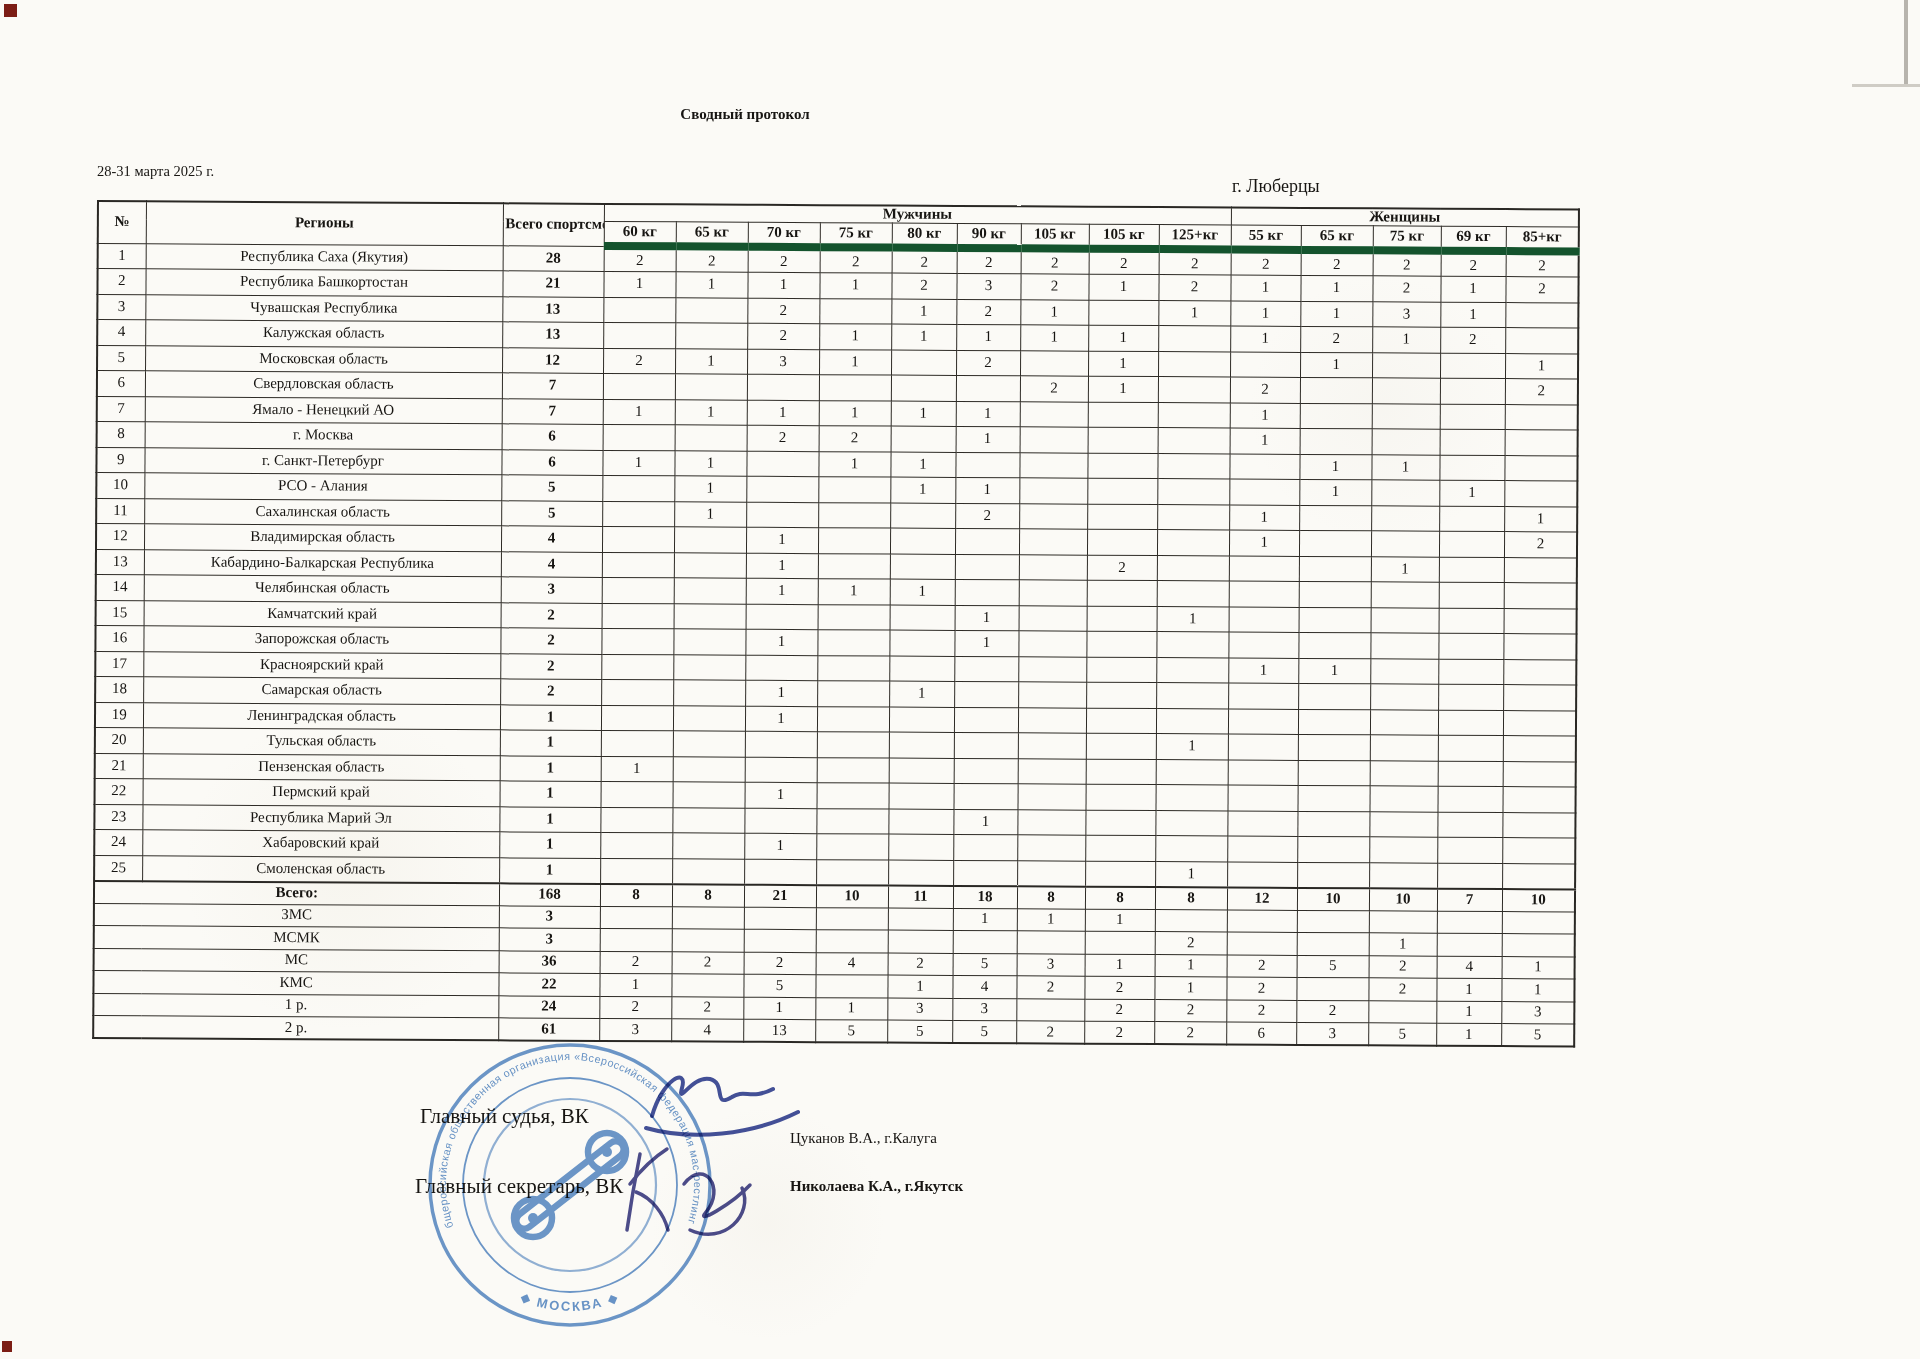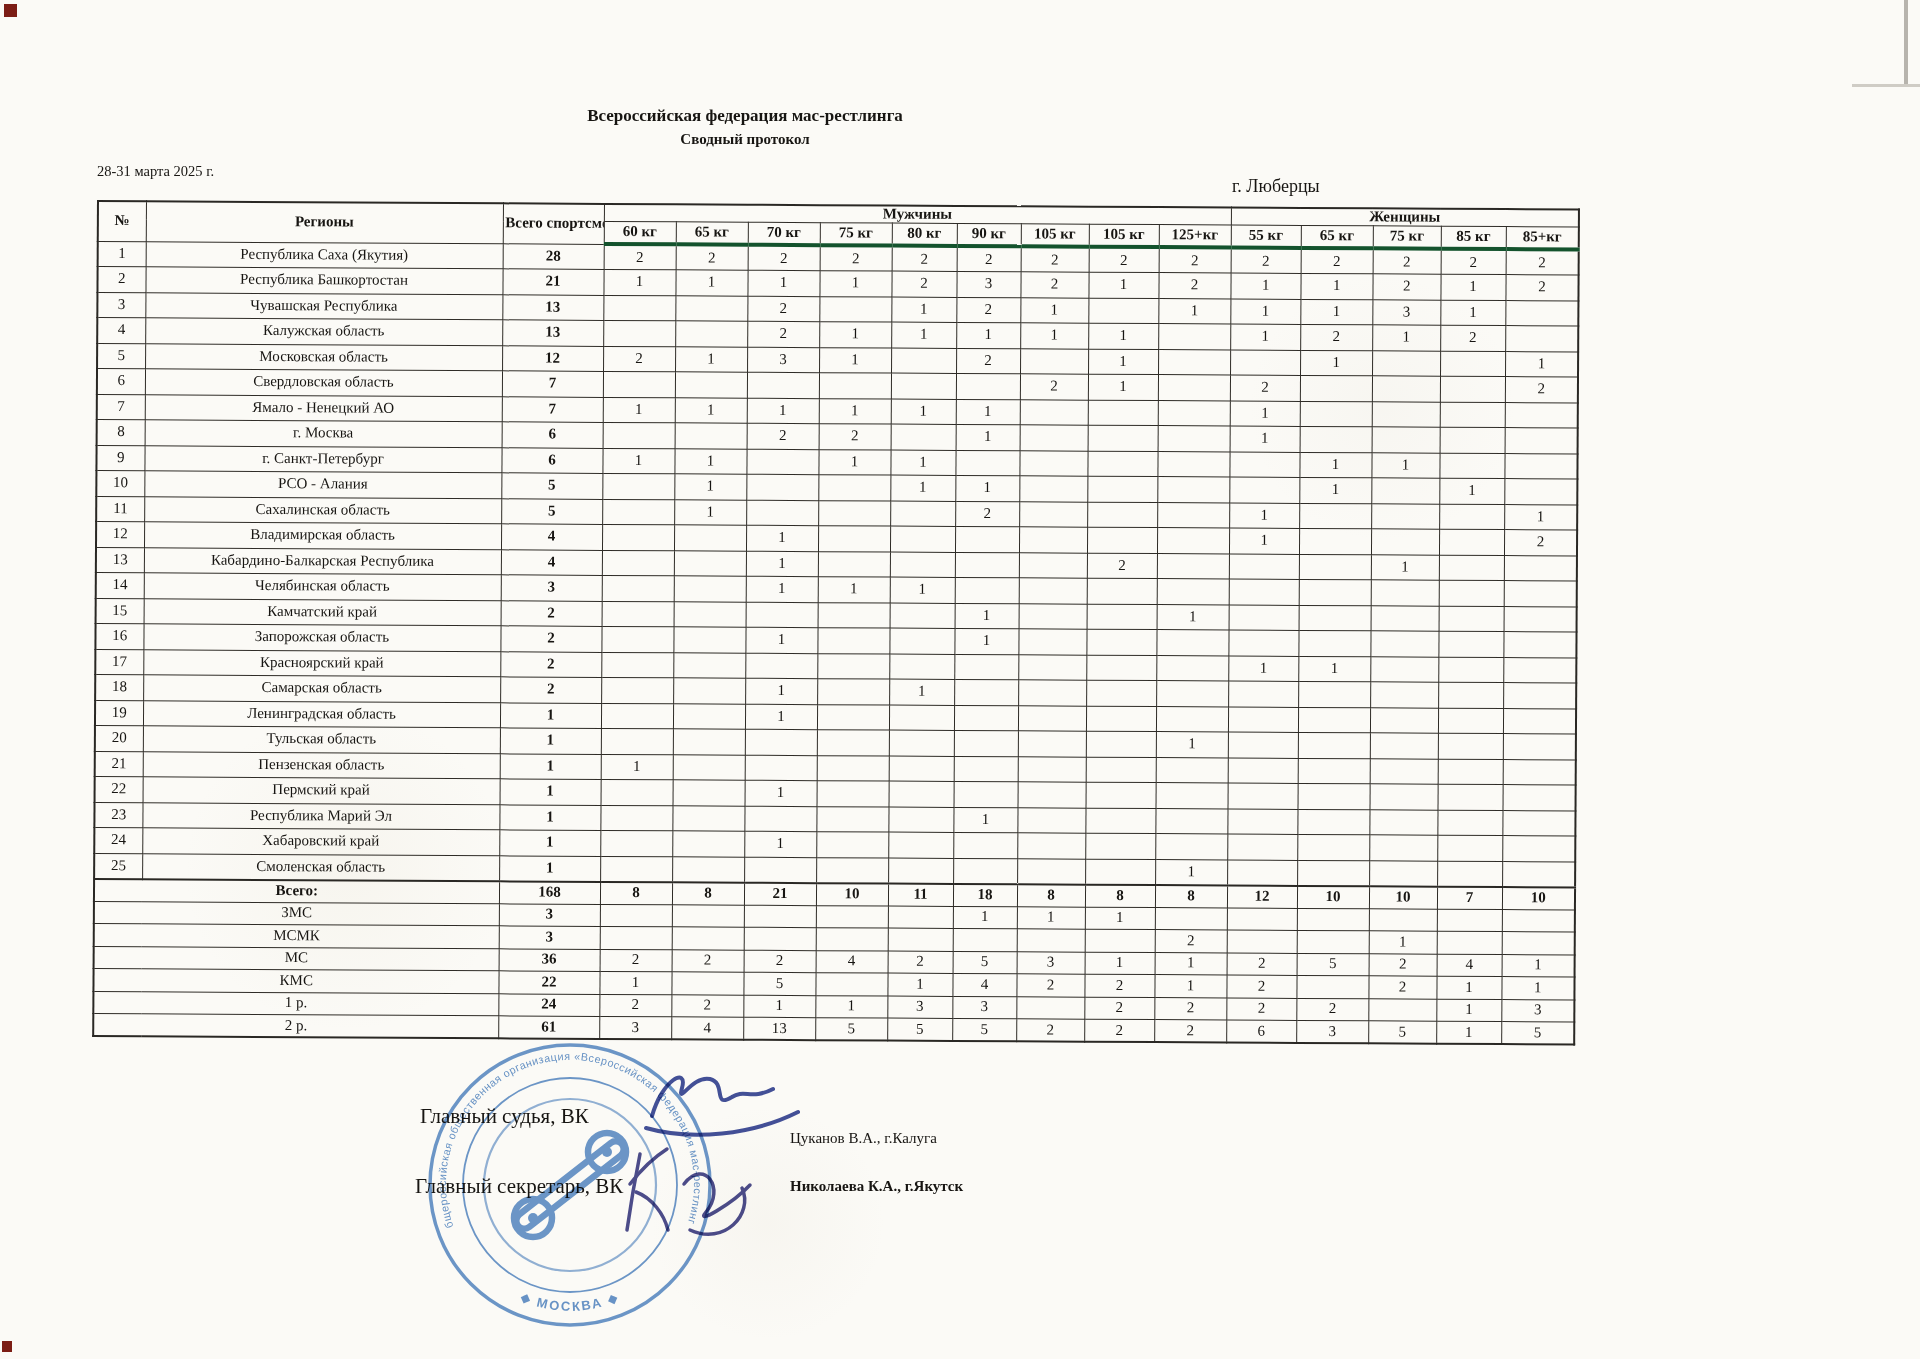--- a/index.html
+++ b/index.html
@@ -31,21 +31,21 @@
   .table-wrap{position:absolute;left:97px;top:200px;transform:rotate(.33deg);transform-origin:0 0;}
   table.protocol{border-collapse:collapse;table-layout:fixed;width:1481px;
     border:2px solid #2a2824;}
   table.protocol td,table.protocol th{
     border:1px solid #2f2c27;padding:0 2px;text-align:center;vertical-align:middle;
     font-size:15px;line-height:1.05;overflow:hidden;white-space:nowrap;
   }
   thead th{font-weight:bold;font-size:13.5px;}
   th.hdr-total{font-size:13px;white-space:normal;line-height:1.15;}
   thead tr.group-row th{height:16px;}
-  thead tr.weights-row th{height:20px;border-bottom:4px solid #14532d;}
+  thead tr.weights-row th{height:20px;border-bottom:8px solid #14532d;}
   tbody tr.region-row{height:25.5px;}
   tbody tr.sum-row{height:22.5px;}
   tbody tr.first-sum td{border-top:2px solid #2a2824;}
   td.region-name{text-align:left;padding-left:7px;font-size:15.5px;}
   td.bold, .bold{font-weight:bold;}
   td.summary-label{text-align:left;padding-left:6px;font-size:12.5px;}
   td.summary-label.bold{font-size:15px;}
 
   .footer-label{position:absolute;font-size:21px;}
   .judge-label{left:420px;top:1104px;}
@@ -64,21 +64,20 @@
 </head>
 <body>
 
 <div class="scan-noise"></div>
 <div class="corner-mark mark-tl"></div>
 <div class="corner-mark mark-bl"></div>
 <div class="edge-line-v"></div>
 <div class="edge-line-h"></div>
 
 <div class="titles">
-  <div class="title-1">Всероссийская федерация мас-рестлинга</div>
   <div class="title-3">Сводный протокол</div>
 </div>
 <div class="date-line">28-31 марта 2025 г.</div>
 <div class="city-line">г. Люберцы</div>
 
 <div class="table-wrap">
   <table class="protocol">
     <colgroup>
       <col style="width:48px">
         <col style="width:357px">
@@ -112,21 +111,21 @@
           <th>70 кг</th>
           <th>75 кг</th>
           <th>80 кг</th>
           <th>90 кг</th>
           <th>105 кг</th>
           <th>105 кг</th>
           <th>125+кг</th>
           <th>55 кг</th>
           <th>65 кг</th>
           <th>75 кг</th>
-          <th>85 кг</th>
+          <th>69 кг</th>
           <th>85+кг</th>
         </tr>
     </thead>
     <tbody id="tbody">
         <tr class="region-row">
           <td>1</td>
           <td class="region-name">Республика Саха (Якутия)</td>
           <td class="bold">28</td>
           <td>2</td>
           <td>2</td>

